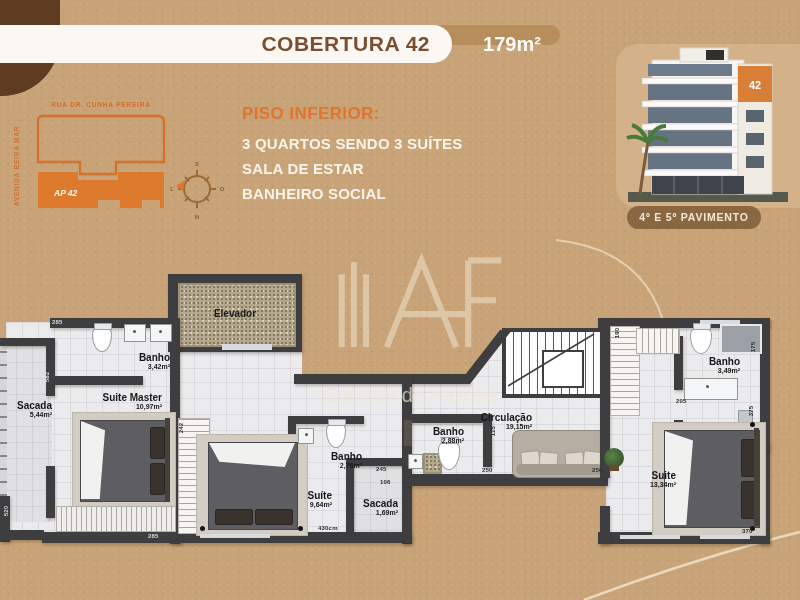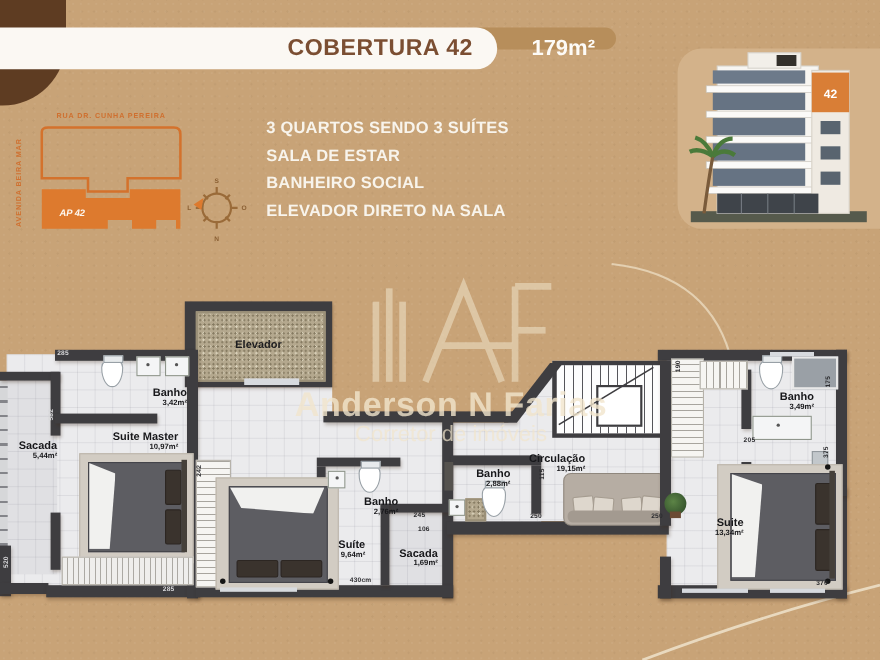--- a/index.html
+++ b/index.html
@@ -131,24 +131,24 @@
         <line x1="181" y1="105" x2="177" y2="109"></line>
     </g>
     <polygon points="168,94 177,88 175,99" fill="#dd7a2e"></polygon>
     <text x="189" y="74" text-anchor="middle" font-size="6" font-weight="bold" fill="#8a5f33">S</text>
     <text x="189" y="127" text-anchor="middle" font-size="6" font-weight="bold" fill="#8a5f33">N</text>
     <text x="164" y="99" text-anchor="middle" font-size="6" font-weight="bold" fill="#8a5f33">L</text>
     <text x="214" y="99" text-anchor="middle" font-size="6" font-weight="bold" fill="#8a5f33">O</text>
   </svg>
 
   <div class="features">
+    <div class="head">PISO INFERIOR:</div>
     <div class="line">3 QUARTOS SENDO 3 SUÍTES</div>
     <div class="line">SALA DE ESTAR</div>
     <div class="line">BANHEIRO SOCIAL</div>
-    <div class="line">ELEVADOR DIRETO NA SALA</div>
   </div>
 
   <div class="bpanel"></div>
   <svg class="bsvg" width="172" height="160" viewBox="0 0 172 160">
     <rect x="6" y="146" width="160" height="10" fill="#565a4c"></rect>
     <rect x="30" y="14" width="92" height="134" fill="#f7f5f1" stroke="#d8d4cd"></rect>
     <rect x="26" y="18" width="84" height="12" fill="#6d7a8a"></rect>
     <g>
       <rect x="26" y="38" width="84" height="16" fill="#667383"></rect>
         <rect x="20" y="32" width="104" height="6" fill="#fbfaf8" stroke="#c5c0b8" stroke-width="0.6"></rect>
@@ -173,20 +173,21 @@
     <line x1="76" y1="130" x2="76" y2="148" stroke="#757b82" stroke-width="1"></line>
     <line x1="100" y1="130" x2="100" y2="148" stroke="#757b82" stroke-width="1"></line>
     <path d="M18,148 Q22,118 26,96" stroke="#7a5b3b" stroke-width="3" fill="none"></path>
     <g stroke="#4a7a3a" stroke-width="4" fill="none">
       <path d="M26,96 Q14,88 5,92"></path>
         <path d="M26,96 Q20,82 10,79"></path>
       <path d="M26,96 Q32,80 44,80"></path>
         <path d="M26,96 Q36,88 46,95"></path>
     </g>
   </svg>
+  <div class="pav-pill">4º E 5º PAVIMENTO</div>
 
   <div id="plan">
 
     <div class="floor" style="left:6px;top:52px;width:172px;height:216px;"></div>
     <div class="floor dim2" style="left:0;top:76px;width:52px;height:176px;"></div>
     <div class="rail" style="left:0;top:76px;width:7px;height:176px;"></div>
     <div class="floor" style="left:178px;top:82px;width:124px;height:36px;"></div>
     <div class="floor" style="left:178px;top:112px;width:232px;height:156px;"></div>
     <div class="floor dim2" style="left:354px;top:196px;width:50px;height:66px;"></div>
     <div class="floor" style="left:410px;top:144px;width:82px;height:64px;"></div>
@@ -358,16 +359,15 @@
       <path d="M12,28 V112"></path>
         <path d="M26,14 V112"></path>
         <path d="M40,28 V112"></path>
       <path d="M64,112 L104,12 L144,112"></path>
       <path d="M80,74 H160"></path>
       <path d="M158,12 V112"></path>
         <path d="M158,12 H196"></path>
         <path d="M158,58 H190"></path>
     </g>
   </svg>
-  <div class="wm wm-name">Anderson N Farias</div>
   <div class="wm wm-role">Corretor de imóveis</div>
 
 </div>
 
 </body></html>

